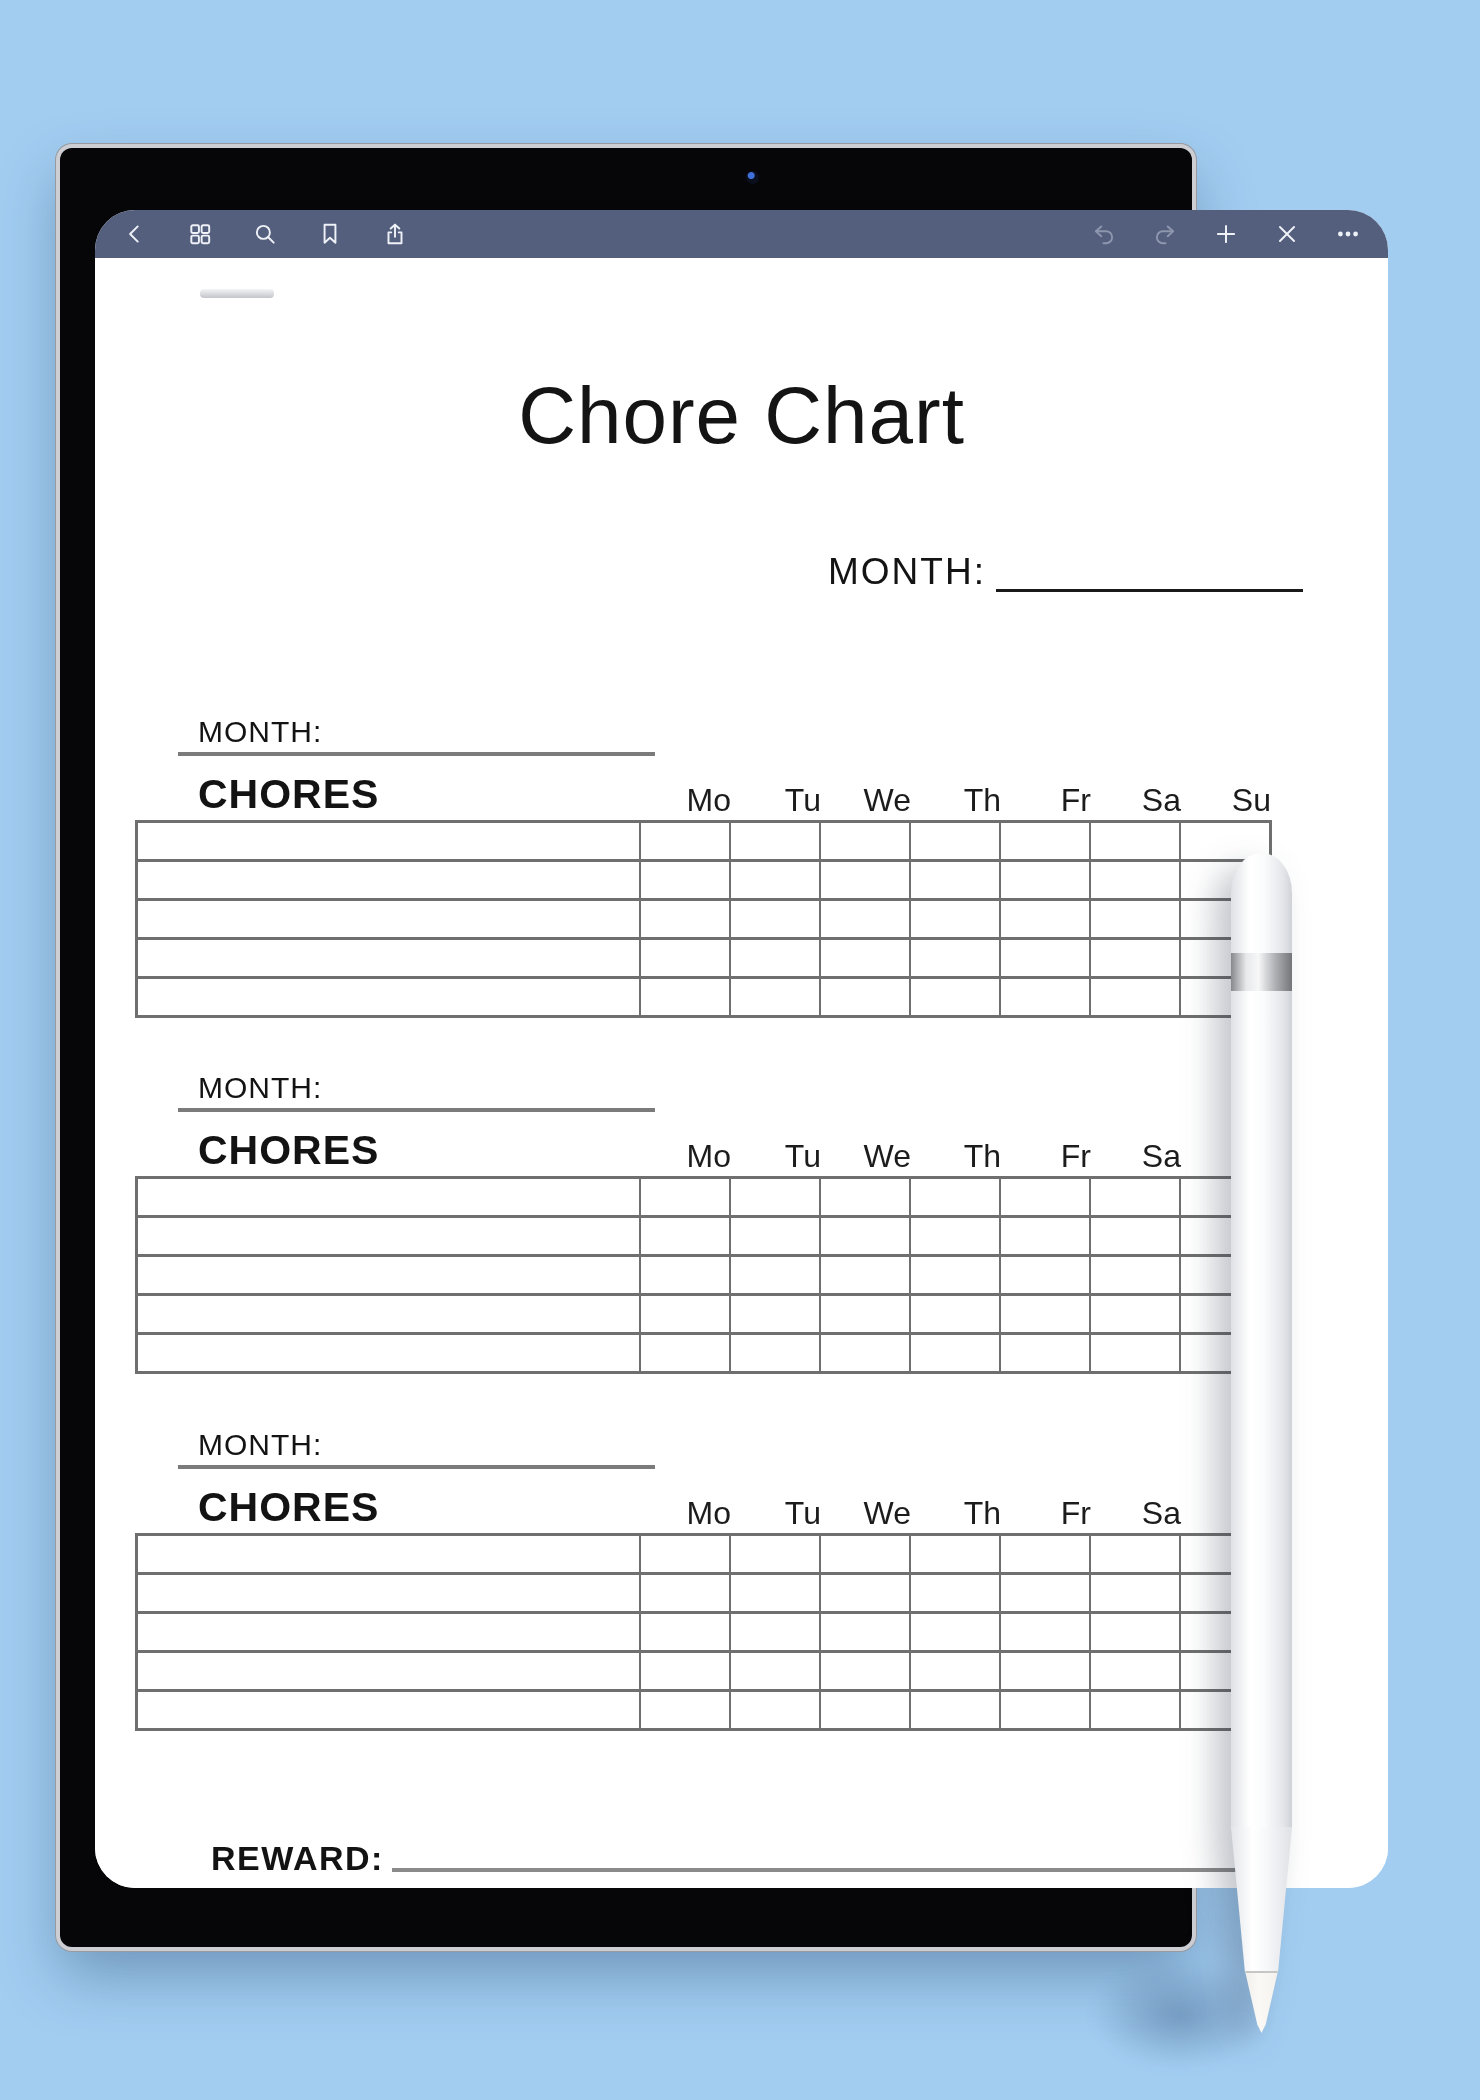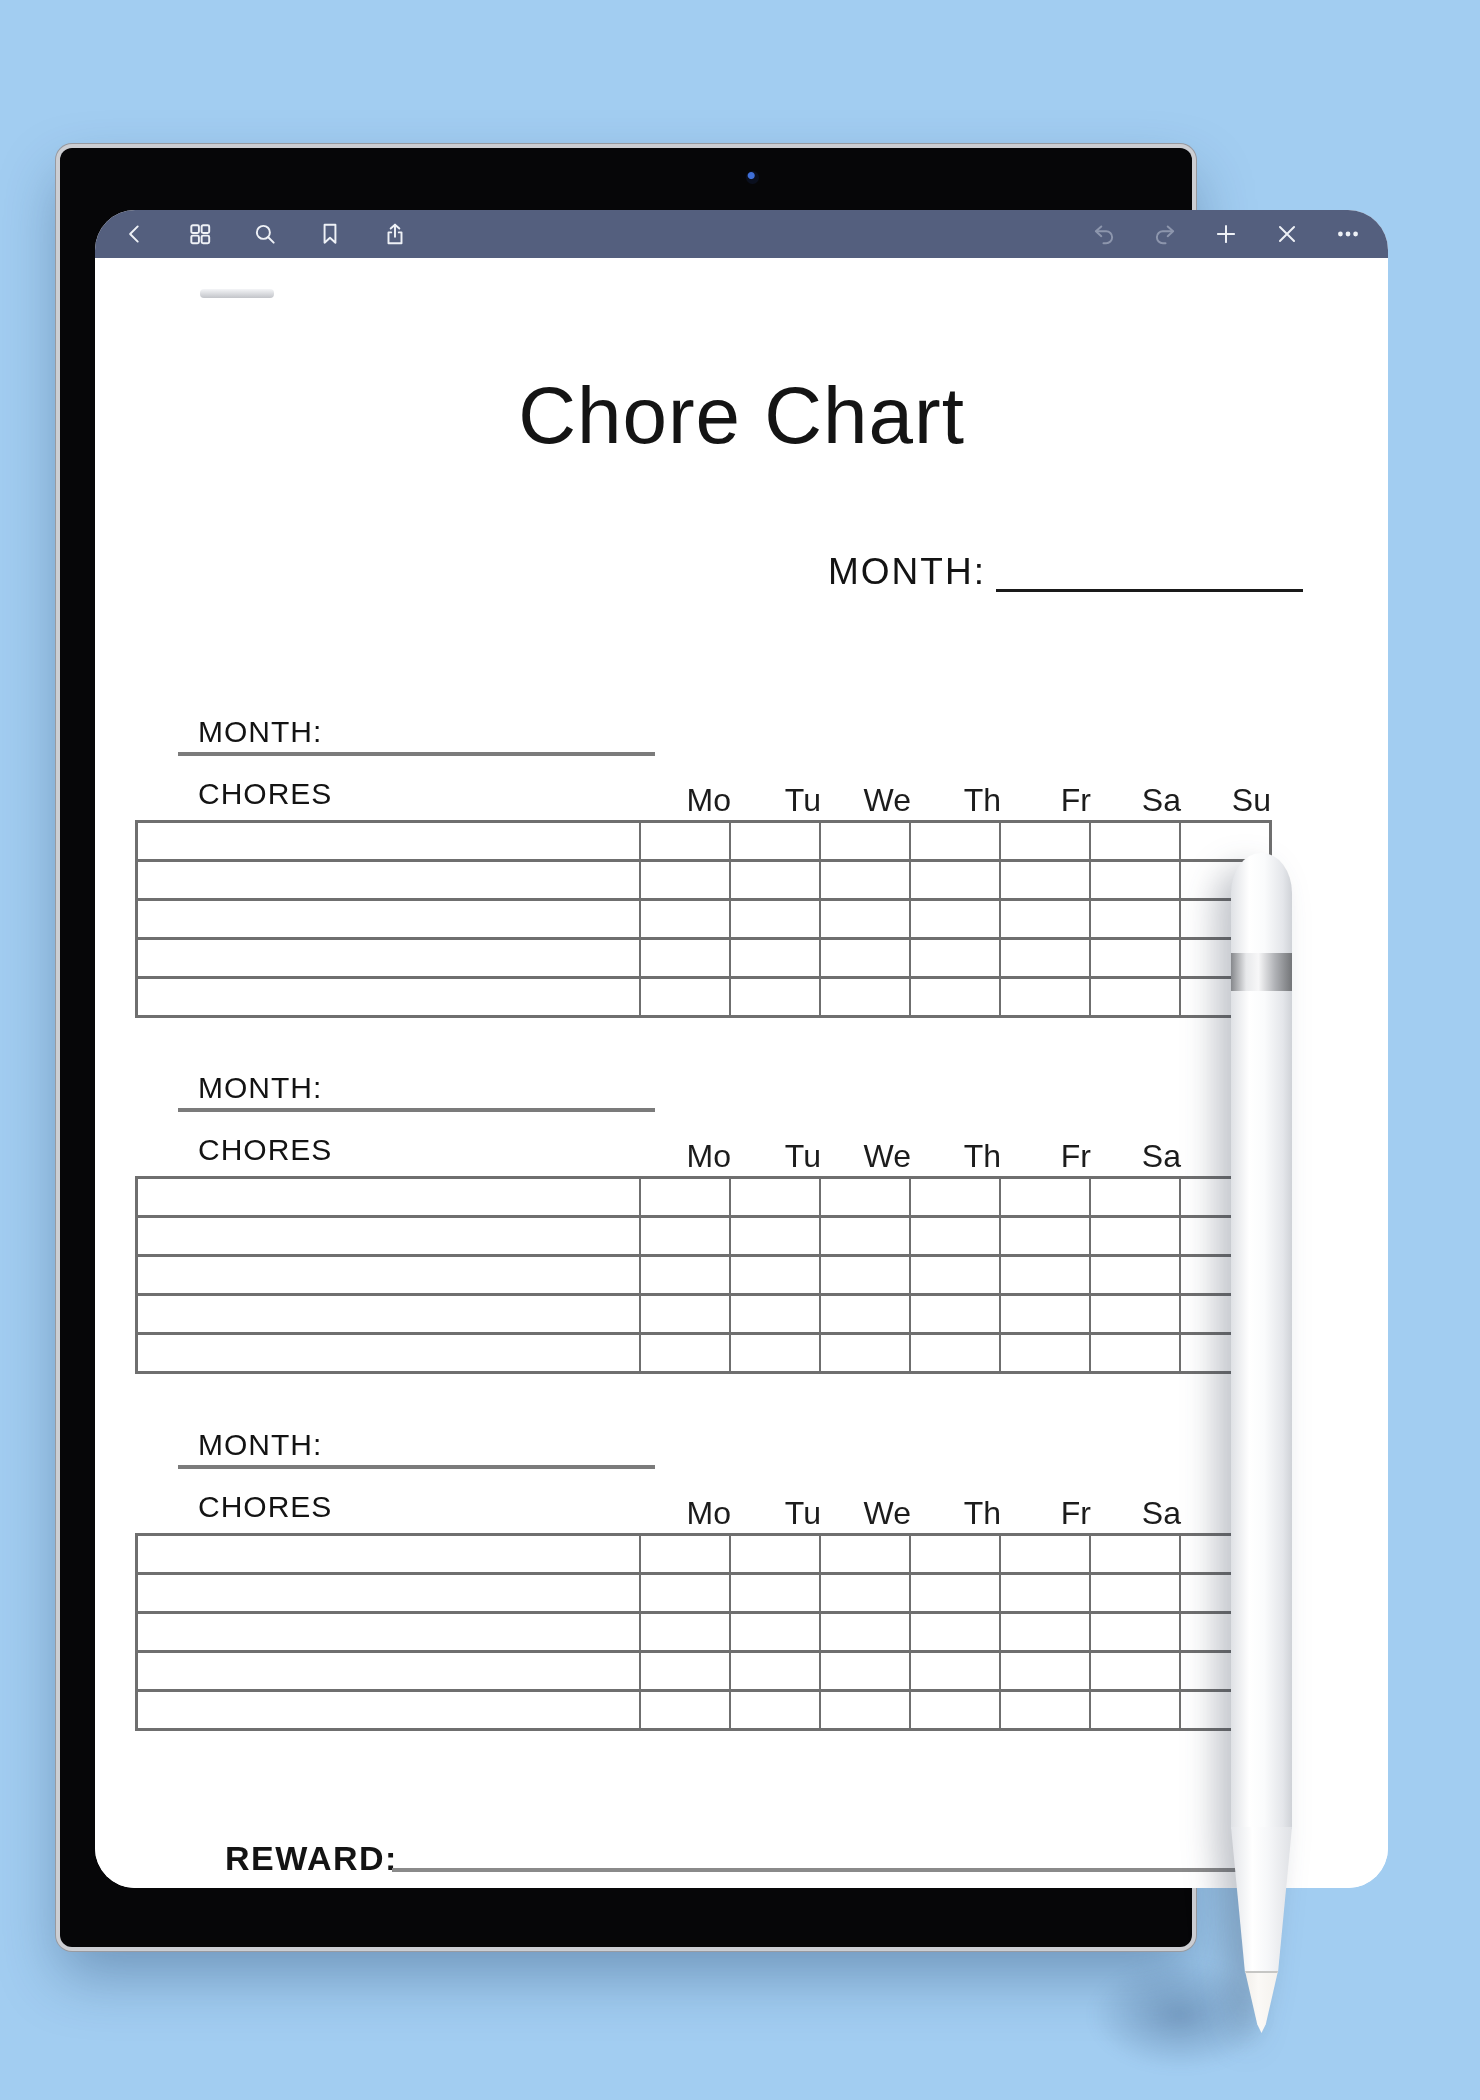--- a/index.html
+++ b/index.html
@@ -51,38 +51,38 @@
   }
   .top-month-line{position:absolute;left:901px;top:331px;width:307px;height:3px;background:#1a1a1a;}
   
   .sec-month{
     position:absolute;left:103px;height:40px;line-height:40px;
     font-size:30px;font-weight:500;letter-spacing:1px;color:#131313;
   }
   .sec-underline{position:absolute;left:83px;width:477px;height:4px;background:#7b7b7b;}
   .sec-chores{
     position:absolute;left:103px;height:40px;line-height:40px;
-    font-size:30px;font-weight:400;letter-spacing:1px;color:#131313;
+    font-size:41px;font-weight:700;letter-spacing:1px;color:#131313;
   }
   .days-row{position:absolute;left:546px;height:36px;display:flex;}
   .days-row span{
     display:inline-block;width:90px;text-align:right;
     font-size:32px;line-height:36px;color:#1c1c1c;
   }
   .grid{
     position:absolute;left:40px;display:grid;
     grid-template-columns:501px repeat(7,88px);
     grid-auto-rows:36px;gap:3px 2px;padding:3px;background:#6f6f6f;width:max-content;
   }
   .cell{background:#ffffff;}
   .s1 .sec-month{top:454px;} .s1 .sec-underline{top:494px;} .s1 .sec-chores{top:516px;} .s1 .days-row{top:524px;} .s1 .grid{top:562px;}
   .s2 .sec-month{top:810px;} .s2 .sec-underline{top:850px;} .s2 .sec-chores{top:872px;} .s2 .days-row{top:880px;} .s2 .grid{top:918px;}
   .s3 .sec-month{top:1167px;} .s3 .sec-underline{top:1207px;} .s3 .sec-chores{top:1229px;} .s3 .days-row{top:1237px;} .s3 .grid{top:1275px;}
   .reward-label{
-    position:absolute;left:130px;top:1580px;height:40px;line-height:40px;
+    position:absolute;left:116px;top:1580px;height:40px;line-height:40px;
     font-size:34px;font-weight:600;letter-spacing:1.5px;color:#131313;
   }
   .reward-line{position:absolute;left:297px;top:1610px;width:848px;height:4px;background:#8a8a8a;}
   
   .pencil{
     position:absolute;left:1231px;top:853px;width:61px;height:1180px;z-index:50;
     filter:drop-shadow(-16px 14px 16px rgba(35,45,70,.28));
   }
   .pencil .body{
     position:absolute;left:0;top:0;width:61px;height:976px;

